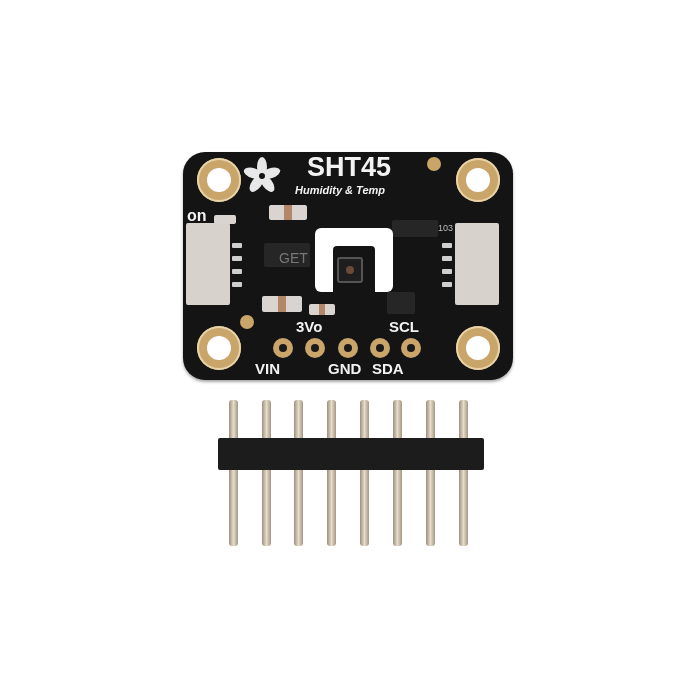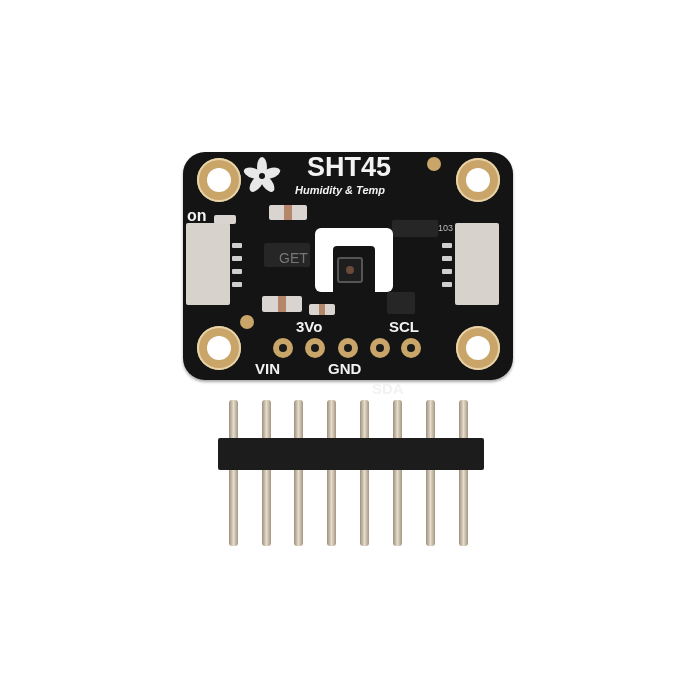--- a/index.html
+++ b/index.html
@@ -86,21 +86,21 @@
 <div class="silk" style="left:365px;top:318px;font-size:15px;margin-left:24px;">SCL</div>
 
 <div class="pad" style="left:273px;top:338px;"></div>
 <div class="pad" style="left:305px;top:338px;"></div>
 <div class="pad" style="left:338px;top:338px;"></div>
 <div class="pad" style="left:370px;top:338px;"></div>
 <div class="pad" style="left:401px;top:338px;"></div>
 
 <div class="silk" style="left:255px;top:360px;font-size:15px;">VIN</div>
 <div class="silk" style="left:328px;top:360px;font-size:15px;">GND</div>
-<div class="silk" style="left:372px;top:360px;font-size:15px;margin-top:20px;">SDA</div>
+<div class="silk" style="left:372px;top:360px;font-size:15px;">SDA</div>
 
 <div class="header-pin" style="left:229px;top:400px;height:146px;"></div>
 <div class="header-pin" style="left:262px;top:400px;height:146px;"></div>
 <div class="header-pin" style="left:294px;top:400px;height:146px;"></div>
 <div class="header-pin" style="left:327px;top:400px;height:146px;"></div>
 <div class="header-pin" style="left:360px;top:400px;height:146px;"></div>
 <div class="header-pin" style="left:393px;top:400px;height:146px;"></div>
 <div class="header-pin" style="left:426px;top:400px;height:146px;"></div>
 <div class="header-pin" style="left:459px;top:400px;height:146px;"></div>
 <div class="header"></div>

